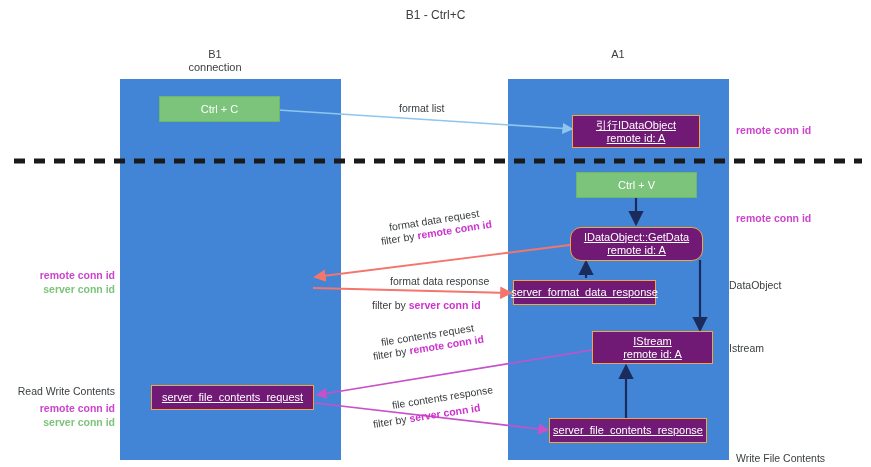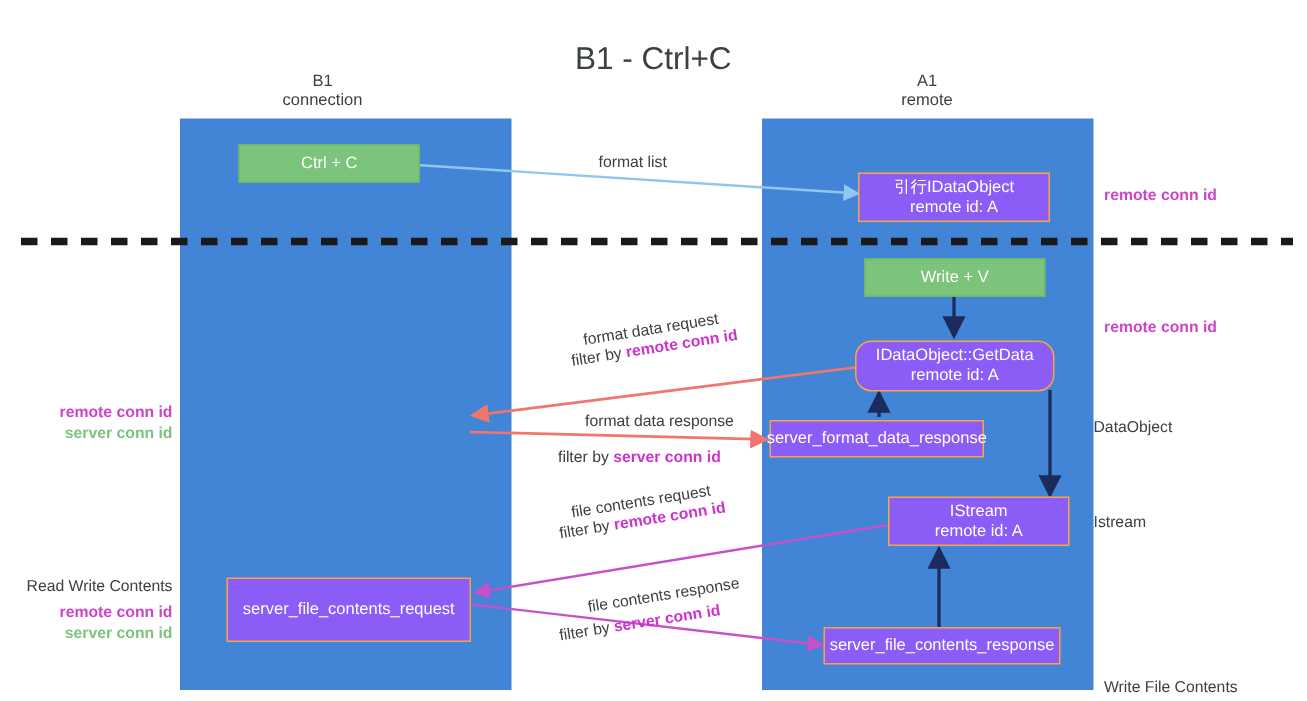--- a/index.html
+++ b/index.html
@@ -10,27 +10,27 @@
     overflow:hidden;
     position:relative;
   }
   #stage{position:absolute;left:0;top:0;width:871px;height:467px;}
   svg#wires{position:absolute;left:0;top:0;width:871px;height:467px;pointer-events:none;}
 
   .lane{position:absolute;background:#4285d6;}
   .lane-head{position:absolute;text-align:center;color:#3c4043;font-size:11px;line-height:13px;}
 
   .title{position:absolute;left:0;top:6px;width:871px;text-align:center;
-         color:#3c4043;font-size:21px;line-height:19px;margin-top:24px;}
+         color:#3c4043;font-size:12px;line-height:19px;}
 
   .node{position:absolute;box-sizing:border-box;display:flex;flex-direction:column;
         align-items:center;justify-content:center;text-align:left;color:#ffffff;
         font-size:11px;line-height:13px;border:1px solid rgba(0,0,0,.10);}
   .green{background:#7cc37c;border-color:#6bb86b;}
-  .orange{background:#8b5cf6;border-color:#f7a63f;}
+  .orange{background:#701a75;border-color:#f7a63f;text-decoration:underline;}
 
   .edge-label{position:absolute;color:#3c4043;font-size:10.5px;line-height:14px;white-space:nowrap;}
   .edge-label.tilt{transform:rotate(-9deg);transform-origin:left center;}
   .mag{color:#cc33cc;font-weight:bold;}
 
   .side{position:absolute;font-size:10.5px;line-height:14px;color:#3c4043;white-space:nowrap;}
   .side.magenta{color:#cc44cc;font-weight:bold;}
   .stack{position:absolute;text-align:right;white-space:nowrap;font-size:10.5px;line-height:14px;}
   .stack .m{color:#cc44cc;font-weight:bold;}
   .stack .g{color:#7cc37c;font-weight:bold;}
@@ -44,21 +44,20 @@
   <div class="title">
     <div>B1 - Ctrl+C</div>
   </div>
 
   <div class="lane-head" style="left:150px;top:48px;width:130px;">
     <div>B1</div>
     <div>connection</div>
   </div>
   <div class="lane-head" style="left:553px;top:48px;width:130px;">
     <div>A1</div>
-    <div>remote</div>
   </div>
 
   <div class="lane" style="left:120px;top:79px;width:221px;height:381px;"></div>
   <div class="lane" style="left:508px;top:79px;width:221px;height:381px;"></div>
 
   <svg id="wires" viewBox="0 0 871 467">
     <defs>
       <marker id="ar-blue" markerWidth="7" markerHeight="7" refX="6" refY="3.5" orient="auto">
         <path d="M0,0 L7,3.5 L0,7 Z" fill="#8ec6f0"></path>
       </marker>
@@ -97,39 +96,39 @@
   <div class="node green" style="left:159px;top:96px;width:121px;height:26px;">
     <span>Ctrl + C</span>
   </div>
 
   <div class="node orange" style="left:572px;top:115px;width:128px;height:33px;">
     <span>引行IDataObject</span>
     <span>remote id: A</span>
   </div>
 
   <div class="node green" style="left:576px;top:172px;width:121px;height:26px;">
-    <span>Write + V</span>
+    <span>Ctrl + V</span>
   </div>
 
   <div class="node orange" style="left:570px;top:227px;width:133px;height:34px;border-radius:11px;">
     <span>IDataObject::GetData</span>
     <span>remote id: A</span>
   </div>
 
 
   <div class="node orange" style="left:513px;top:280px;width:143px;height:25px;">
     <span>server_format_data_response</span>
   </div>
 
   <div class="node orange" style="left:592px;top:331px;width:121px;height:33px;">
     <span>IStream</span>
     <span>remote id: A</span>
   </div>
 
-  <div class="node orange" style="left:151px;top:385px;width:163px;height:43px;">
+  <div class="node orange" style="left:151px;top:385px;width:163px;height:25px;">
     <span>server_file_contents_request</span>
   </div>
 
   <div class="node orange" style="left:549px;top:418px;width:158px;height:25px;">
     <span>server_file_contents_response</span>
   </div>
 
   <div class="edge-label" style="left:399px;top:101px;">format list</div>
 
   <div class="edge-label tilt" style="left:389px;top:220px;">format data request</div>

